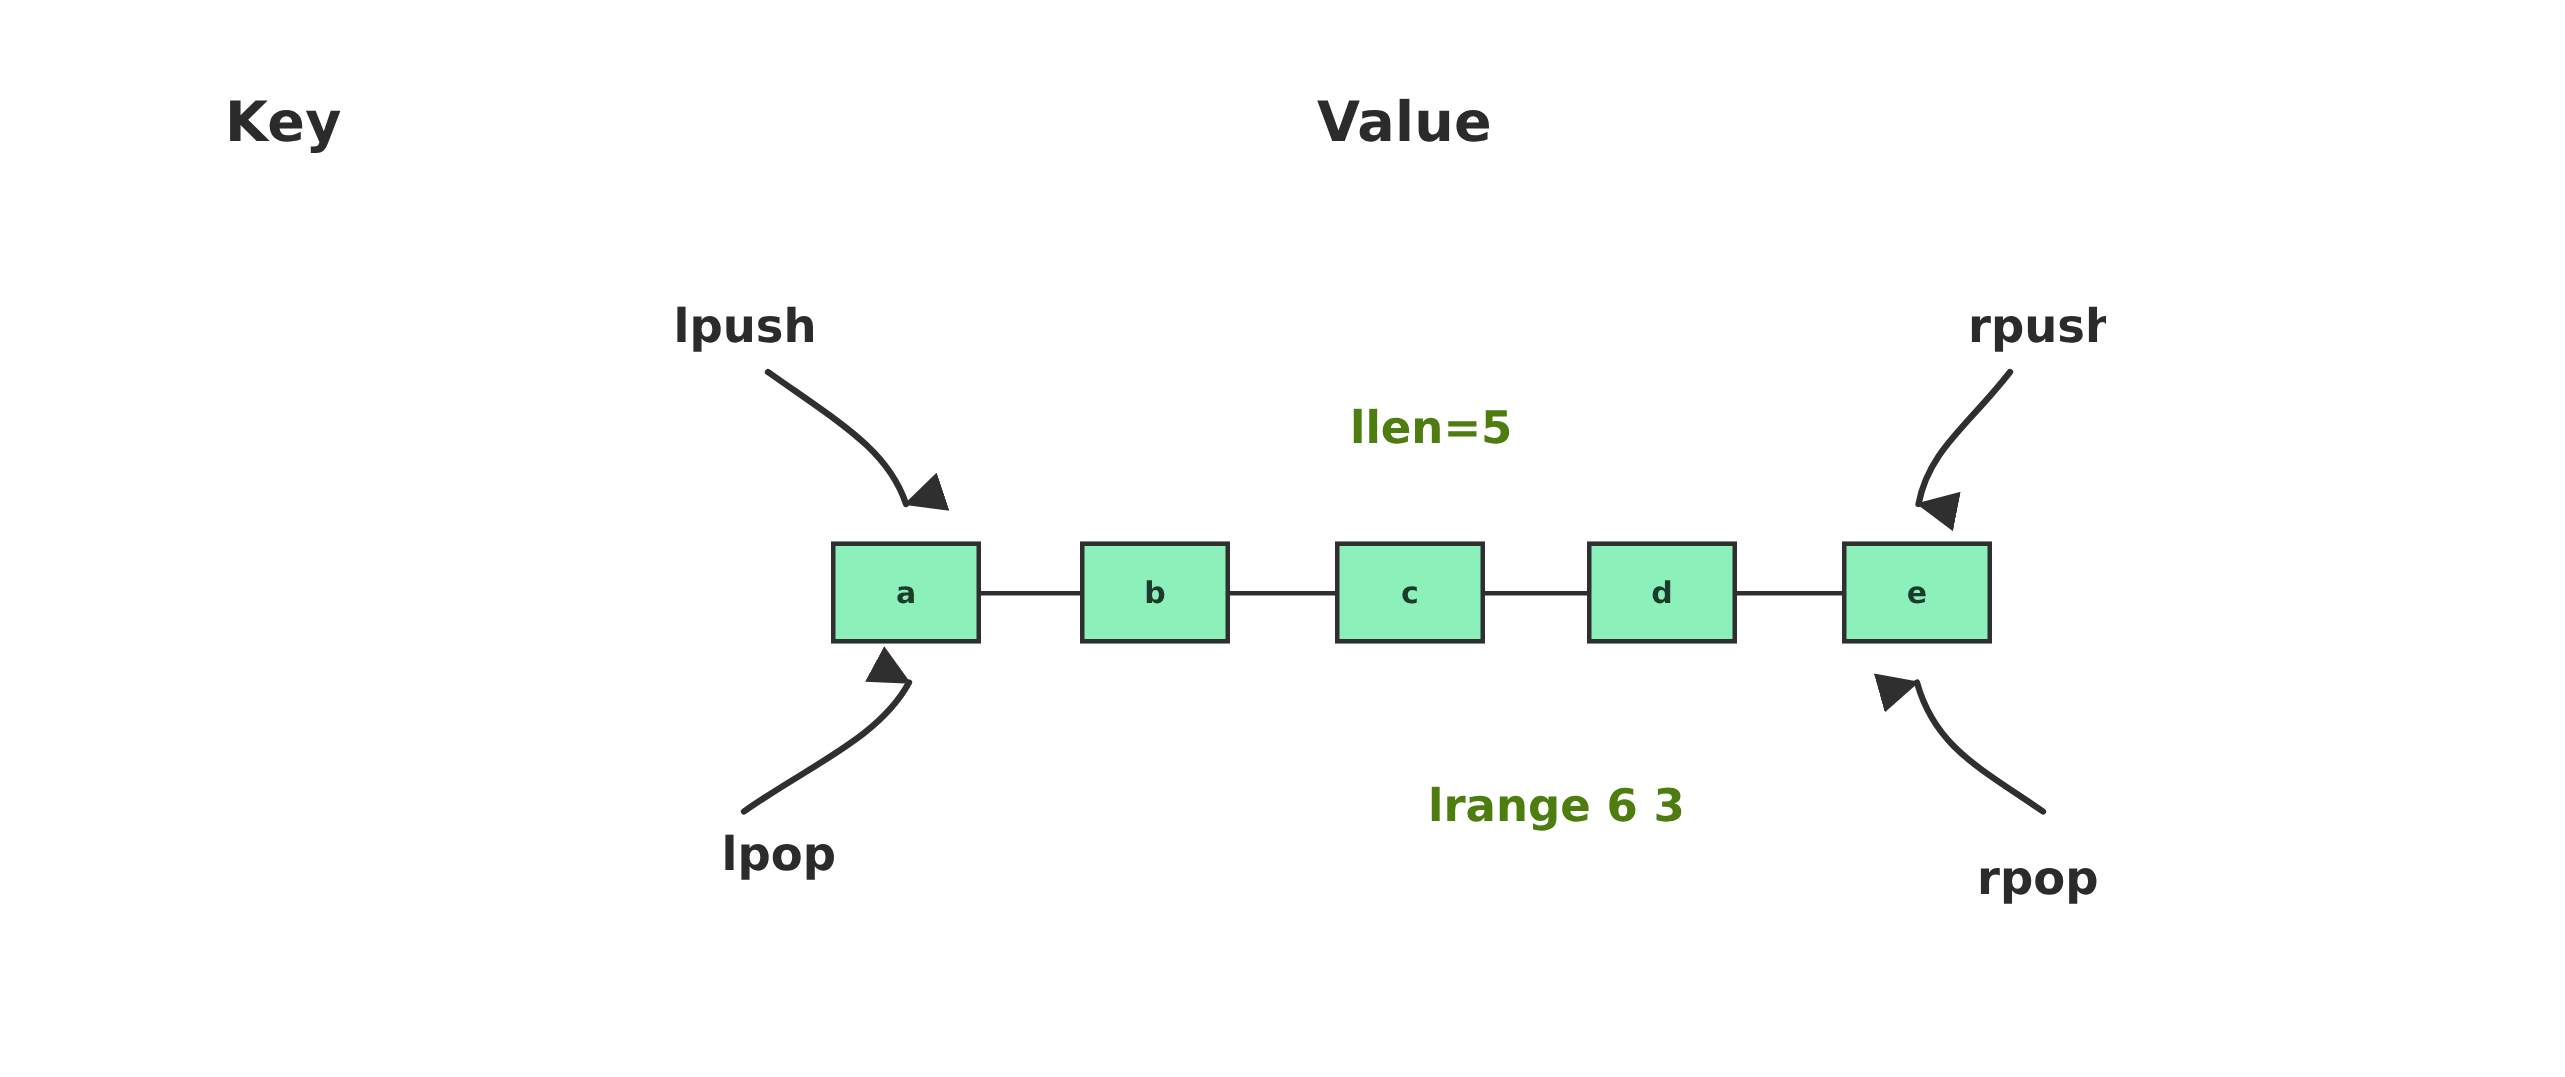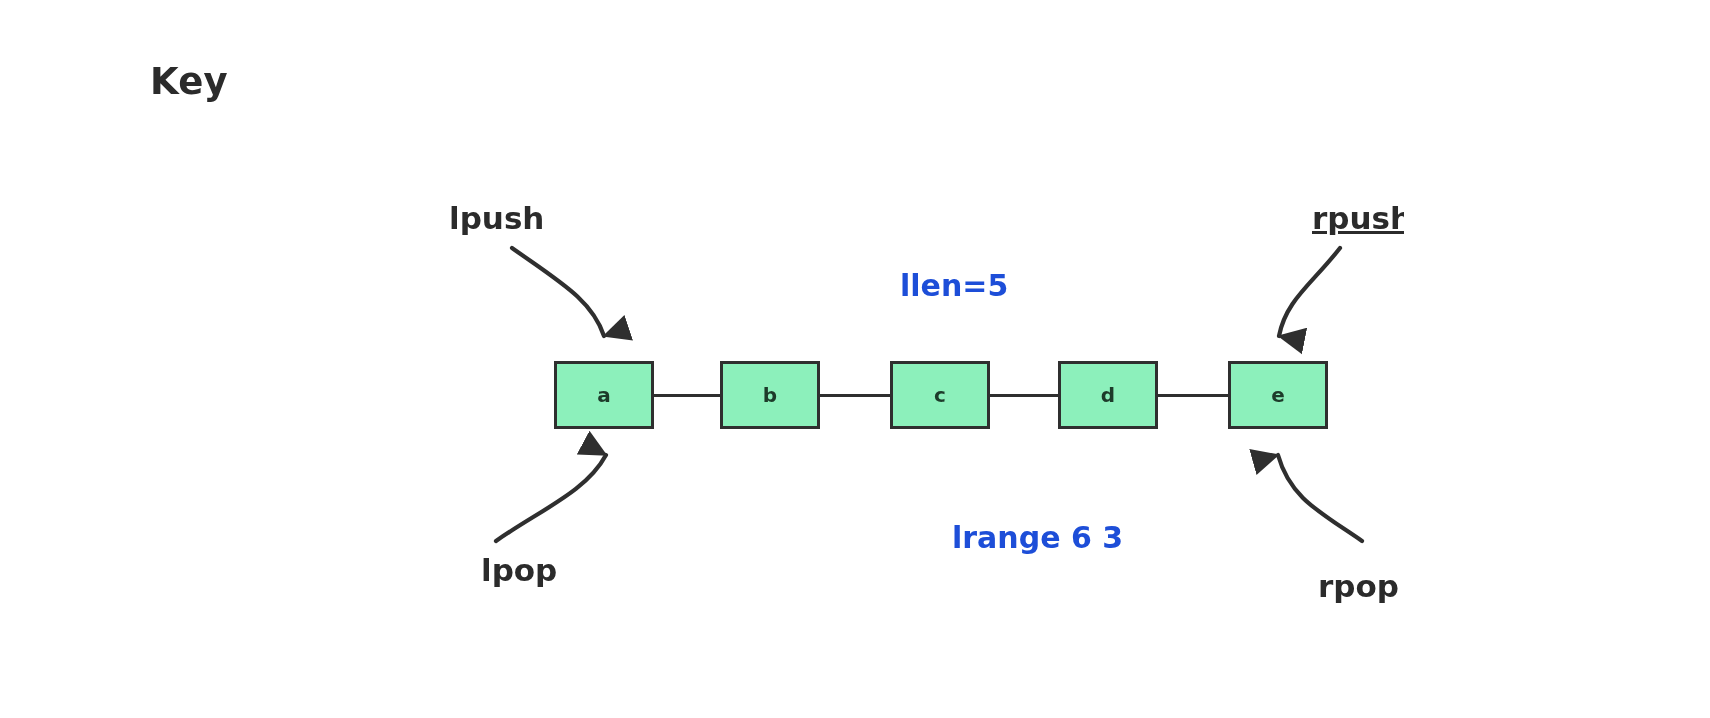--- a/index.html
+++ b/index.html
@@ -75,55 +75,56 @@
     top: 394px;
     height: 3px;
     background: #2f2f2f;
   }
 
   .annot {
     position: absolute;
     font-family: "DejaVu Sans", sans-serif;
     font-weight: bold;
     font-size: 30px;
-    color: #1d4ed8;
+    color: #4d7c0f;
     white-space: nowrap;
   }
   #annot-llen   { left: 900px; top: 268px; }
   #annot-lrange { left: 952px; top: 520px; }
 
   .op-label {
     position: absolute;
     font-family: "DejaVu Sans", sans-serif;
     font-weight: bold;
     font-size: 31px;
     color: #2b2b2b;
     white-space: nowrap;
   }
   #op-lpush { left: 449px;  top: 200px; }
-  #op-rpush { left: 1312px; top: 200px; text-decoration: underline; }
+  #op-rpush { left: 1312px; top: 200px; }
   #op-lpop  { left: 452px;  top: 552px; margin-left: 29px; }
   #op-rpop  { left: 1318px; top: 568px; }
 
   #arrows {
     position: absolute;
     left: 0;
     top: 0;
     width: 1710px;
     height: 718px;
     pointer-events: none;
   }
 </style>
 </head>
 <body>
 
 <div id="canvas">
 
   <div class="heading" id="heading-key">Key</div>
 
+  <div class="heading" id="heading-value">Value</div>
 
 
   <div class="link" style="left:652px; width:68px;"></div>
   <div class="link" style="left:820px; width:70px;"></div>
   <div class="link" style="left:990px; width:68px;"></div>
   <div class="link" style="left:1158px; width:70px;"></div>
 
   <div class="node" style="left:554px;">
     <span class="node-label">a</span>
   </div>

